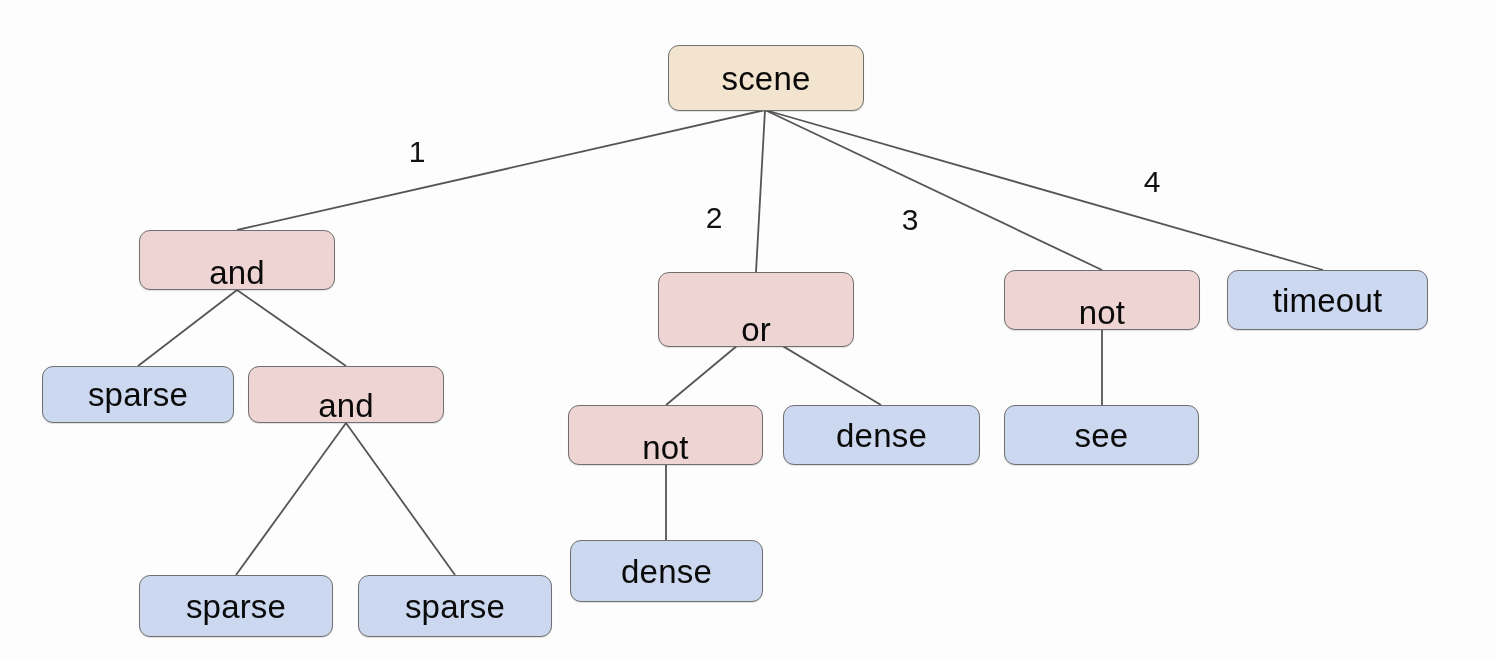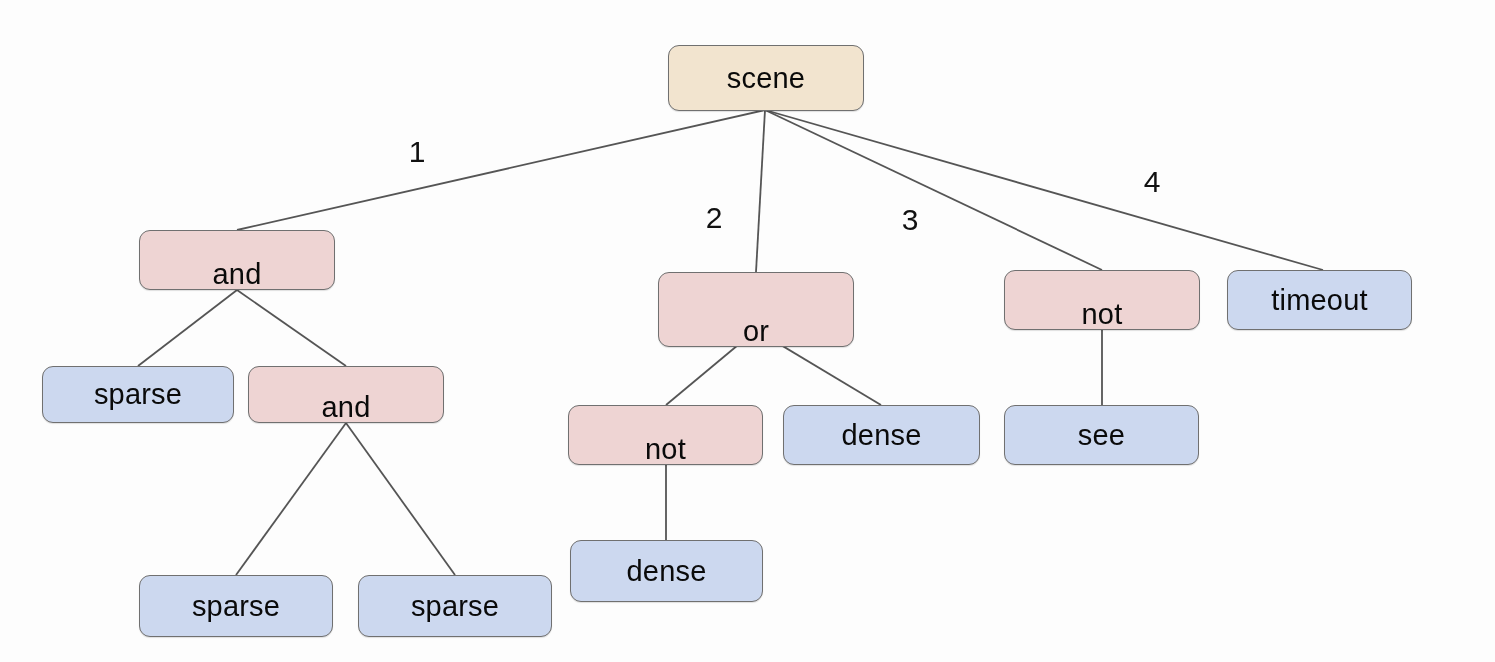--- a/index.html
+++ b/index.html
@@ -27,21 +27,21 @@
   }
   .node {
     position: absolute;
     box-sizing: border-box;
     display: flex;
     align-items: center;
     justify-content: center;
     border: 1.6px solid #707070;
     border-radius: 11px;
     color: #0a0a0a;
-    font-size: 29px;
+    font-size: 33px;
     line-height: 1;
     letter-spacing: 0.2px;
     white-space: nowrap;
     box-shadow: 0 1px 1px rgba(0,0,0,0.12);
   }
   .node.fill-beige { background: #f2e4cf; }
   .node.fill-pink  { background: #eed4d3; align-items: flex-end; }
   .node.fill-blue  { background: #ccd8ef; }
 
   .edge-label {
@@ -79,21 +79,21 @@
       </div>
       <div class="node fill-pink" style="left: 139px; top: 230px; width: 196px; height: 60px;">
         <span>and</span>
       </div>
       <div class="node fill-pink" style="left: 658px; top: 272px; width: 196px; height: 75px;">
         <span>or</span>
       </div>
       <div class="node fill-pink" style="left: 1004px; top: 270px; width: 196px; height: 60px;">
         <span>not</span>
       </div>
-      <div class="node fill-blue" style="left: 1227px; top: 270px; width: 185px; height: 60px;">
+      <div class="node fill-blue" style="left: 1227px; top: 270px; width: 201px; height: 60px;">
         <span>timeout</span>
       </div>
       <div class="node fill-blue" style="left: 42px; top: 366px; width: 192px; height: 57px;">
         <span>sparse</span>
       </div>
       <div class="node fill-pink" style="left: 248px; top: 366px; width: 196px; height: 57px;">
         <span>and</span>
       </div>
       <div class="node fill-pink" style="left: 568px; top: 405px; width: 195px; height: 60px;">
         <span>not</span>

